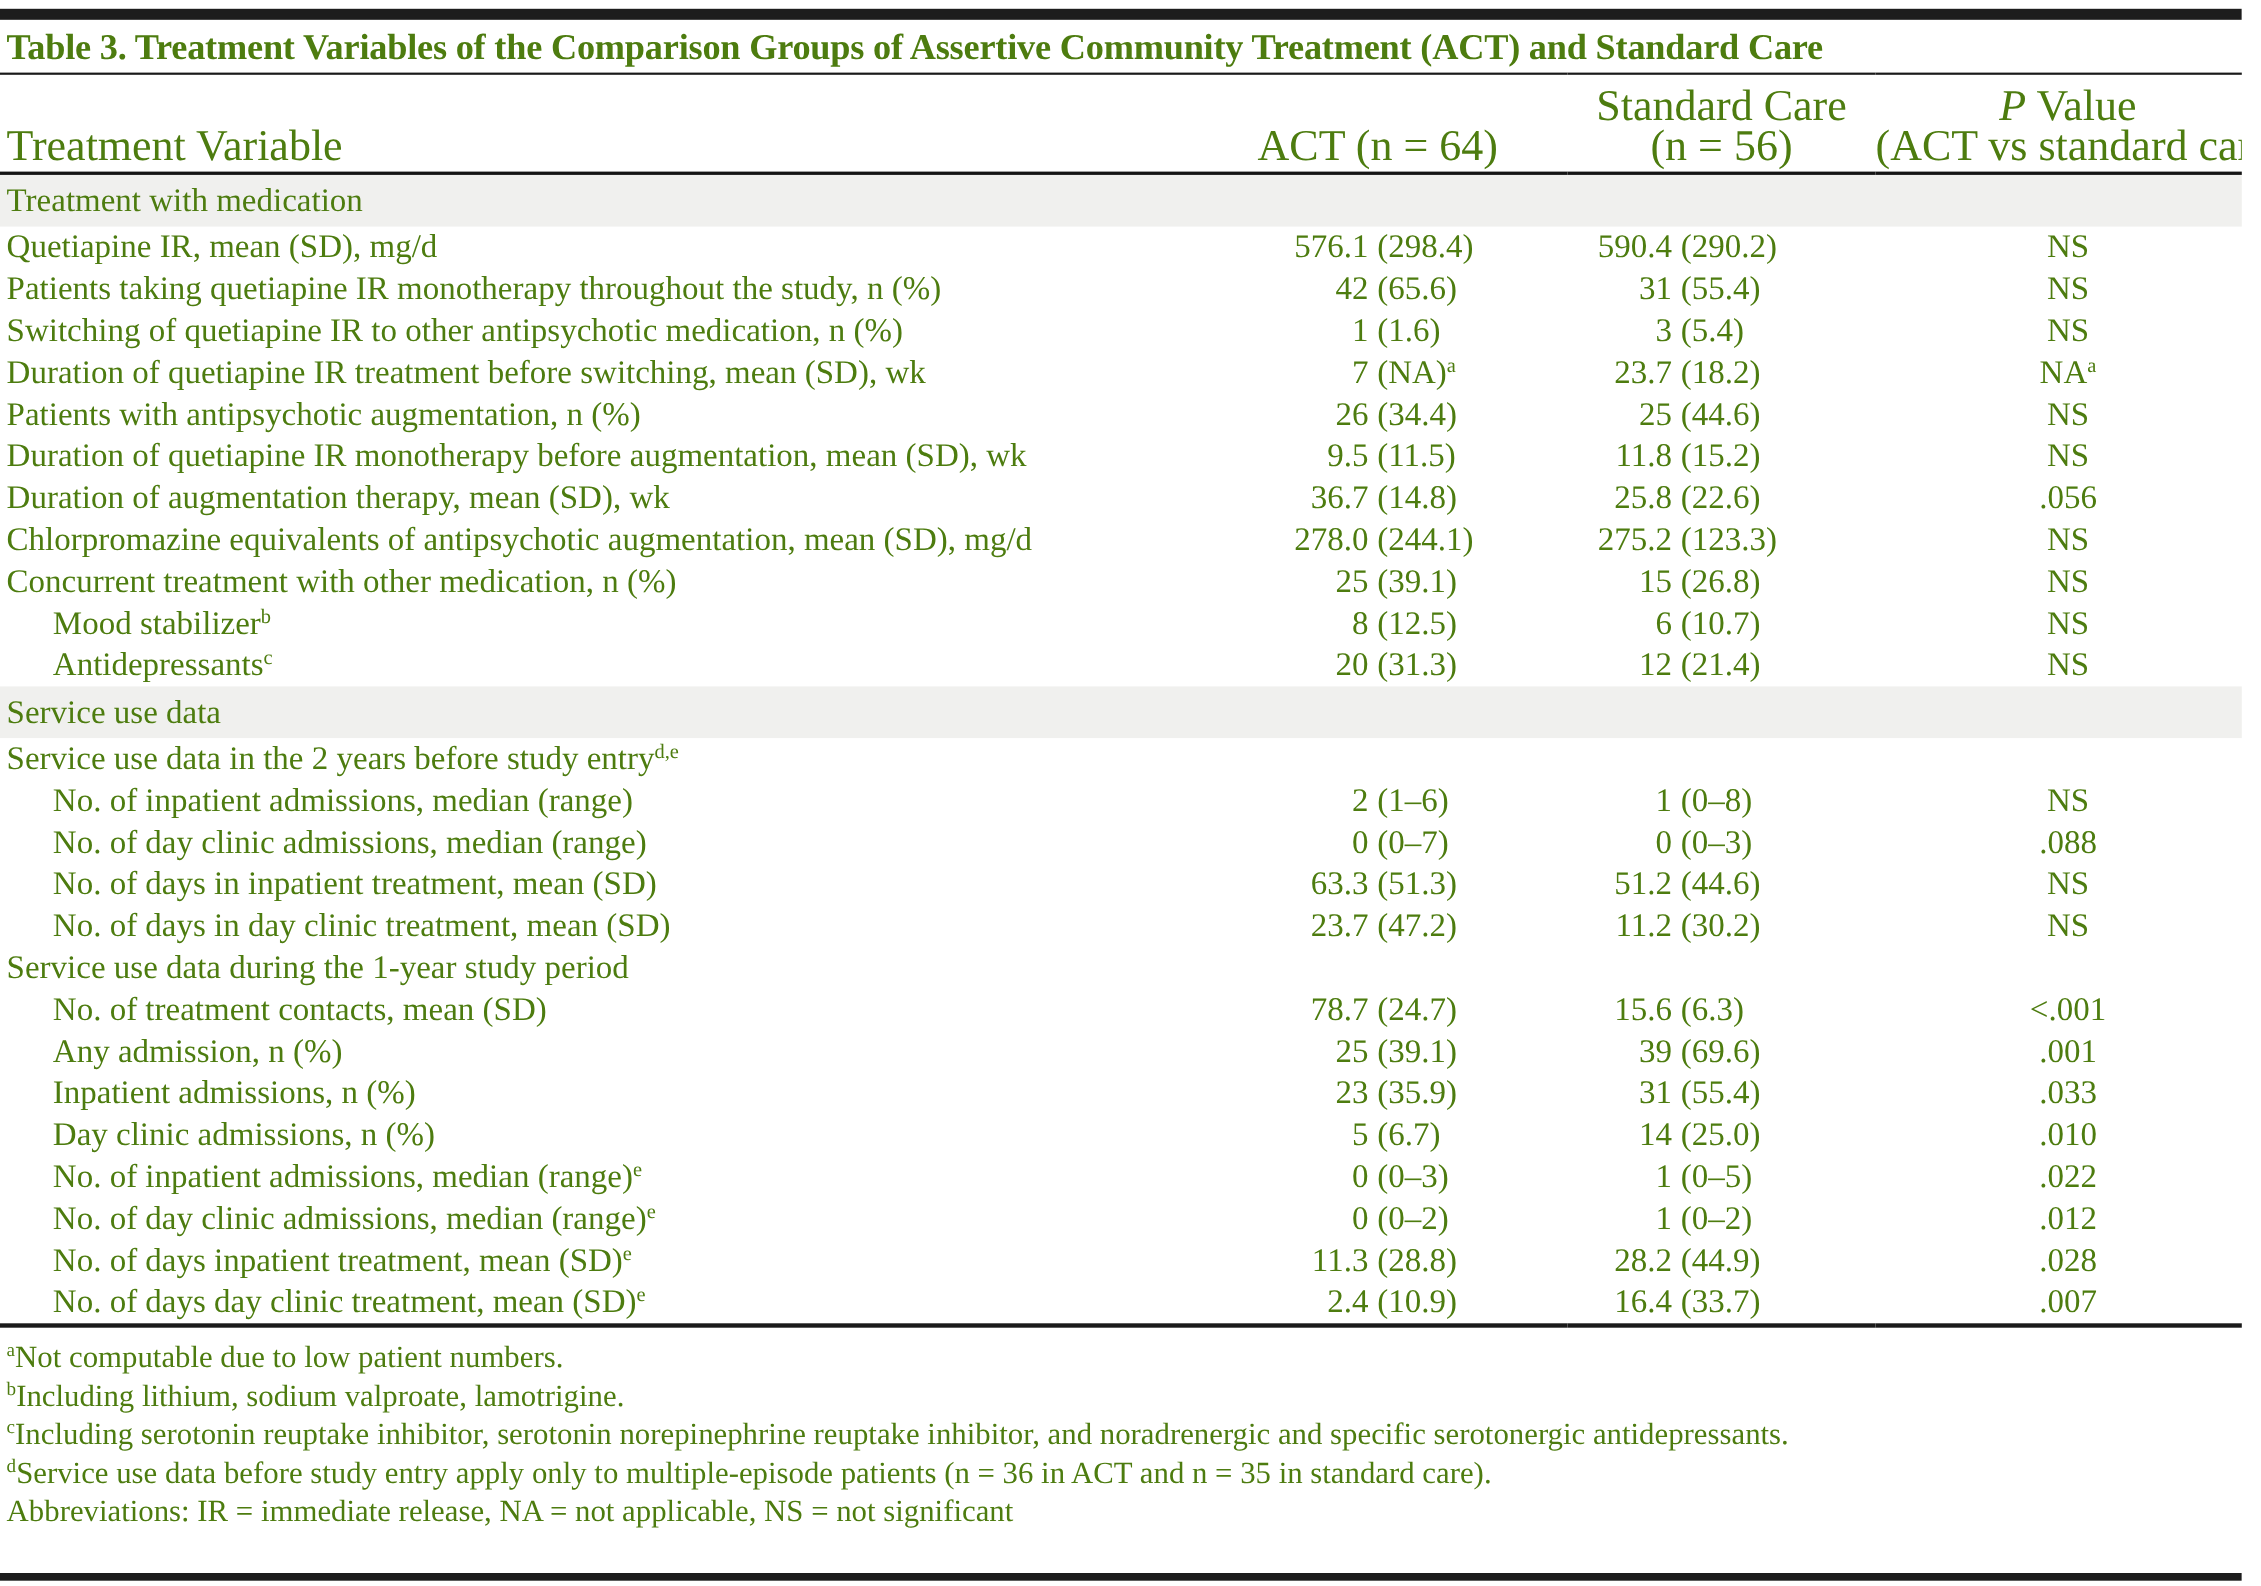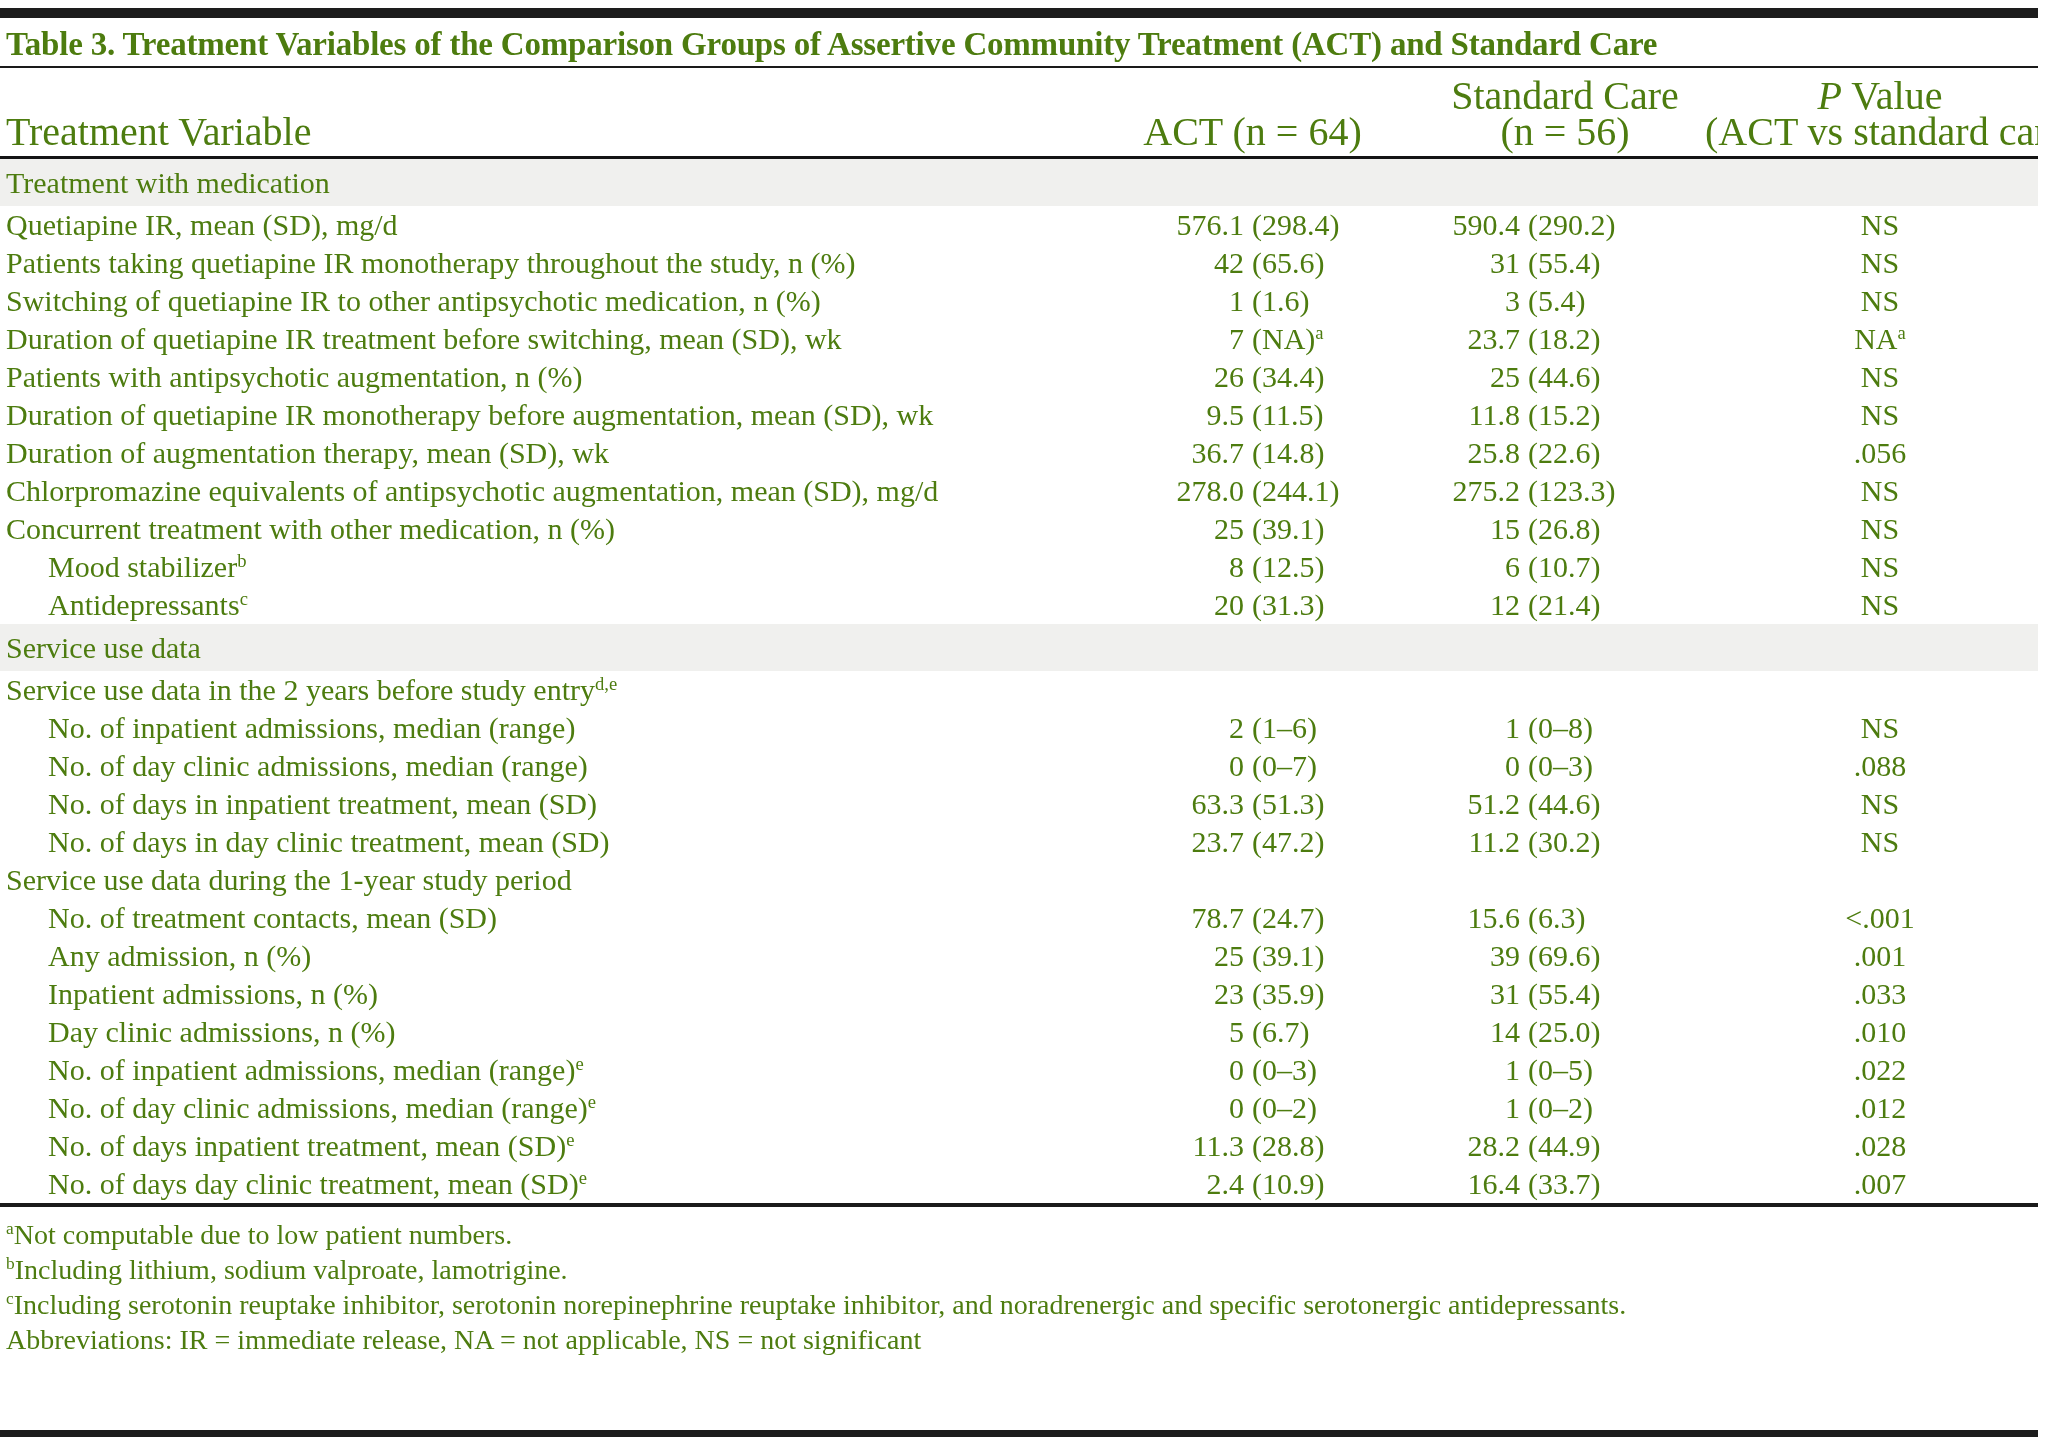--- a/index.html
+++ b/index.html
@@ -517,16 +517,17 @@
           </td>
           <td class="p"><span>.007</span></td>
         </tr>
       </tbody>
   </table>
 
   <div class="footnotes">
       <div class="fn"><sup>a</sup><span>Not computable due to low patient numbers.</span></div>
       <div class="fn"><sup>b</sup><span>Including lithium, sodium valproate, lamotrigine.</span></div>
       <div class="fn"><sup>c</sup><span>Including serotonin reuptake inhibitor, serotonin norepinephrine reuptake inhibitor, and noradrenergic and specific serotonergic antidepressants.</span></div>
+      <div class="fn"><sup>d</sup><span>Service use data before study entry apply only to multiple-episode patients (n = 36 in ACT and n = 35 in standard care).</span></div>
       <div class="fn"><span>Abbreviations: IR = immediate release, NA = not applicable, NS = not significant</span></div>
     </div>
   <div class="bottom-bar"></div>
 </div>
 
 </body></html>

